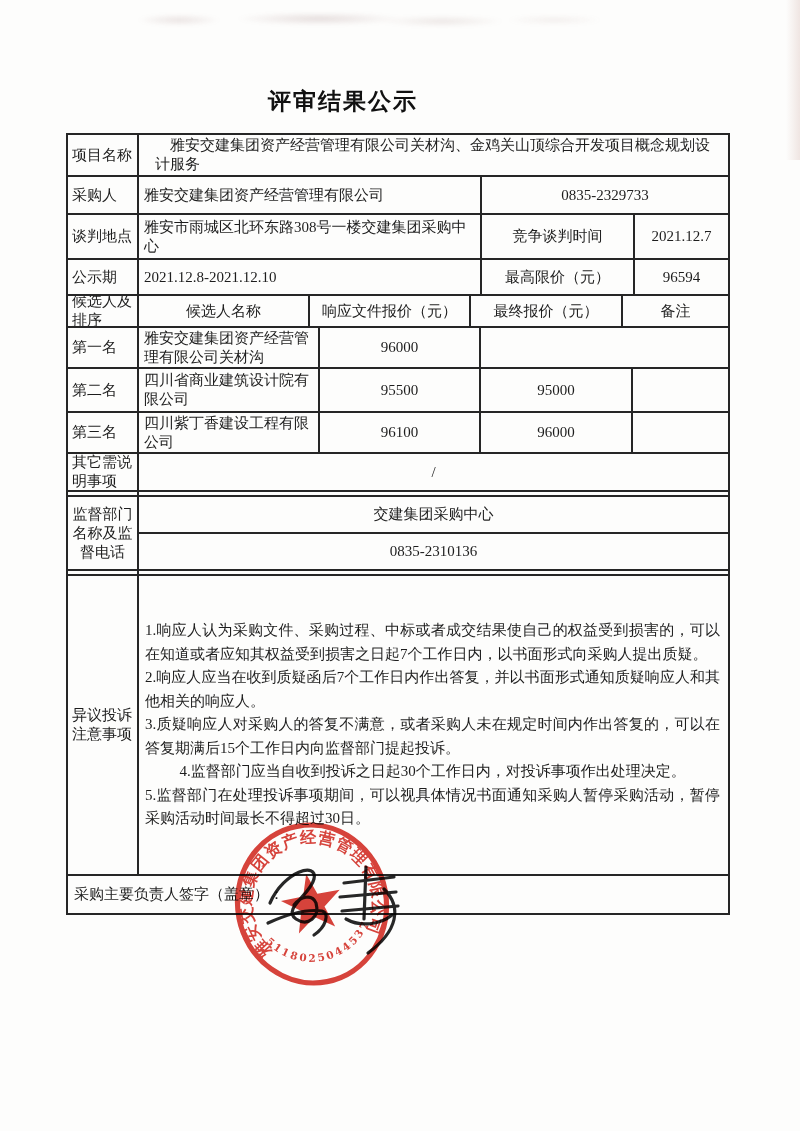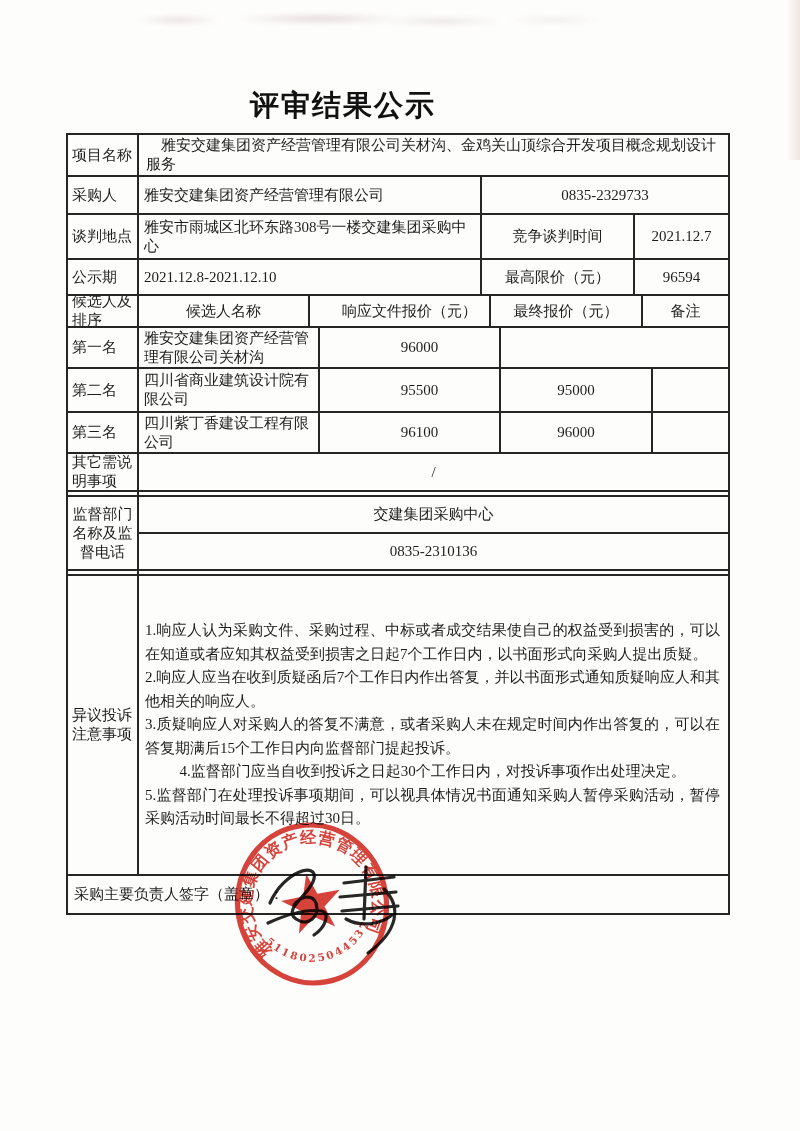--- a/index.html
+++ b/index.html
@@ -18,46 +18,46 @@
       radial-gradient(ellipse 90px 8px at 62% 55%, rgba(150,115,110,.3), transparent 70%),
       radial-gradient(ellipse 70px 7px at 82% 50%, rgba(160,125,120,.22), transparent 70%);
     filter:blur(2px);opacity:.55;
   }
   .edge-tint{
     position:absolute;right:0;top:0;width:14px;height:160px;
     background:linear-gradient(to left, rgba(214,185,178,.35), transparent);
   }
   .title{
     position:absolute;left:0;top:86px;width:686px;text-align:center;
-    font-size:29px;font-weight:bold;letter-spacing:2px;color:#111;
+    font-size:23px;font-weight:bold;letter-spacing:2px;color:#111;
   }
   .tbl{
     position:absolute;left:66px;top:133px;width:664px;box-sizing:border-box;
     border:2px solid #262626;
   }
   .row{display:flex;border-top:2px solid #262626;}
   .row:first-child{border-top:none;}
   .cell{
     border-left:2px solid #262626;box-sizing:content-box;
     display:flex;align-items:center;
     font-size:15px;line-height:19px;
     overflow:hidden;
   }
   .cell:first-child{border-left:none;}
   .lab{flex:0 0 69px;padding:1px 0 1px 4px;box-sizing:border-box;}
   .labc{flex:0 0 69px;justify-content:center;text-align:center;padding:1px 0;box-sizing:border-box;}
   .w-val{flex:0 0 331px;}
   .w-k3{flex:0 0 151px;}
   .w-name{flex:0 0 169px;}
-  .w-bid{flex:0 0 159px;padding-left:20px;}
+  .w-bid{flex:0 0 159px;}
   .w-fin{flex:0 0 150px;}
   .w-last{flex:1 1 auto;}
   .ctr{justify-content:center;text-align:center;}
   .lft{padding:2px 5px;}
-  .proj{padding:2px 7px;text-indent:1em;display:block;align-self:center;}
+  .proj{padding:2px 16px;text-indent:1em;display:block;align-self:center;}
   .sup-col{flex:1 1 auto;display:flex;flex-direction:column;border-left:2px solid #262626;}
   .sup-sub{height:35px;display:flex;align-items:center;justify-content:center;font-size:15px;}
   .sup-sub + .sup-sub{border-top:2px solid #262626;}
   .obj{flex:1 1 auto;display:flex;flex-direction:column;justify-content:center;padding:6px 8px 6px 6px;box-sizing:border-box;}
   .obj p{margin:0;font-size:15px;line-height:23.5px;text-align:justify;}
   .sign-row{height:37px;}
   .sign-cell{flex:1 1 auto;padding-left:6px;font-size:15px;}
   .stamp{
     position:absolute;left:231px;top:818px;width:162px;height:172px;
     transform:rotate(-11deg);

